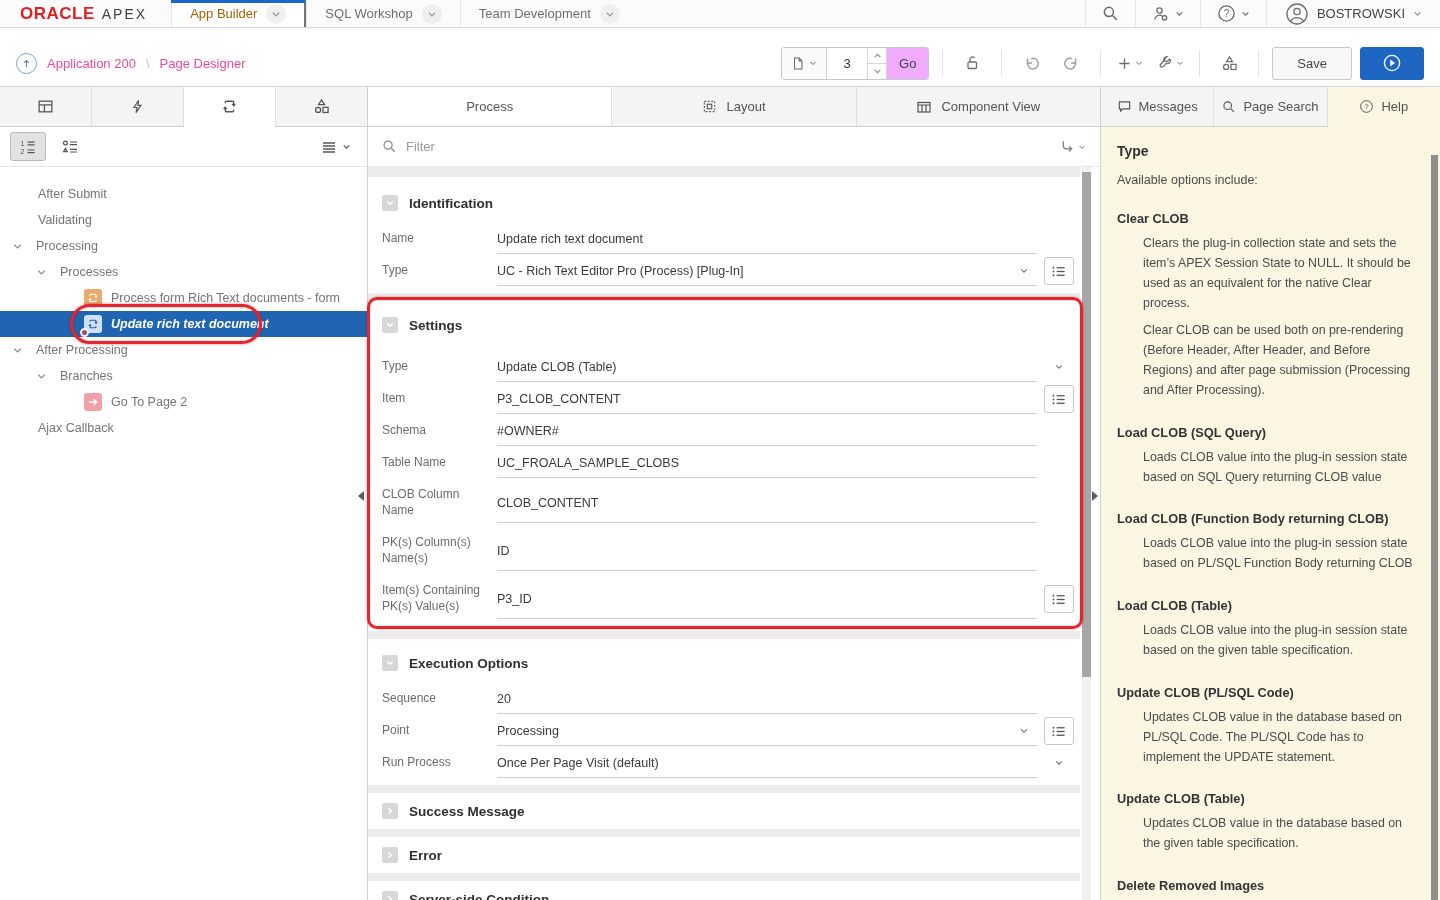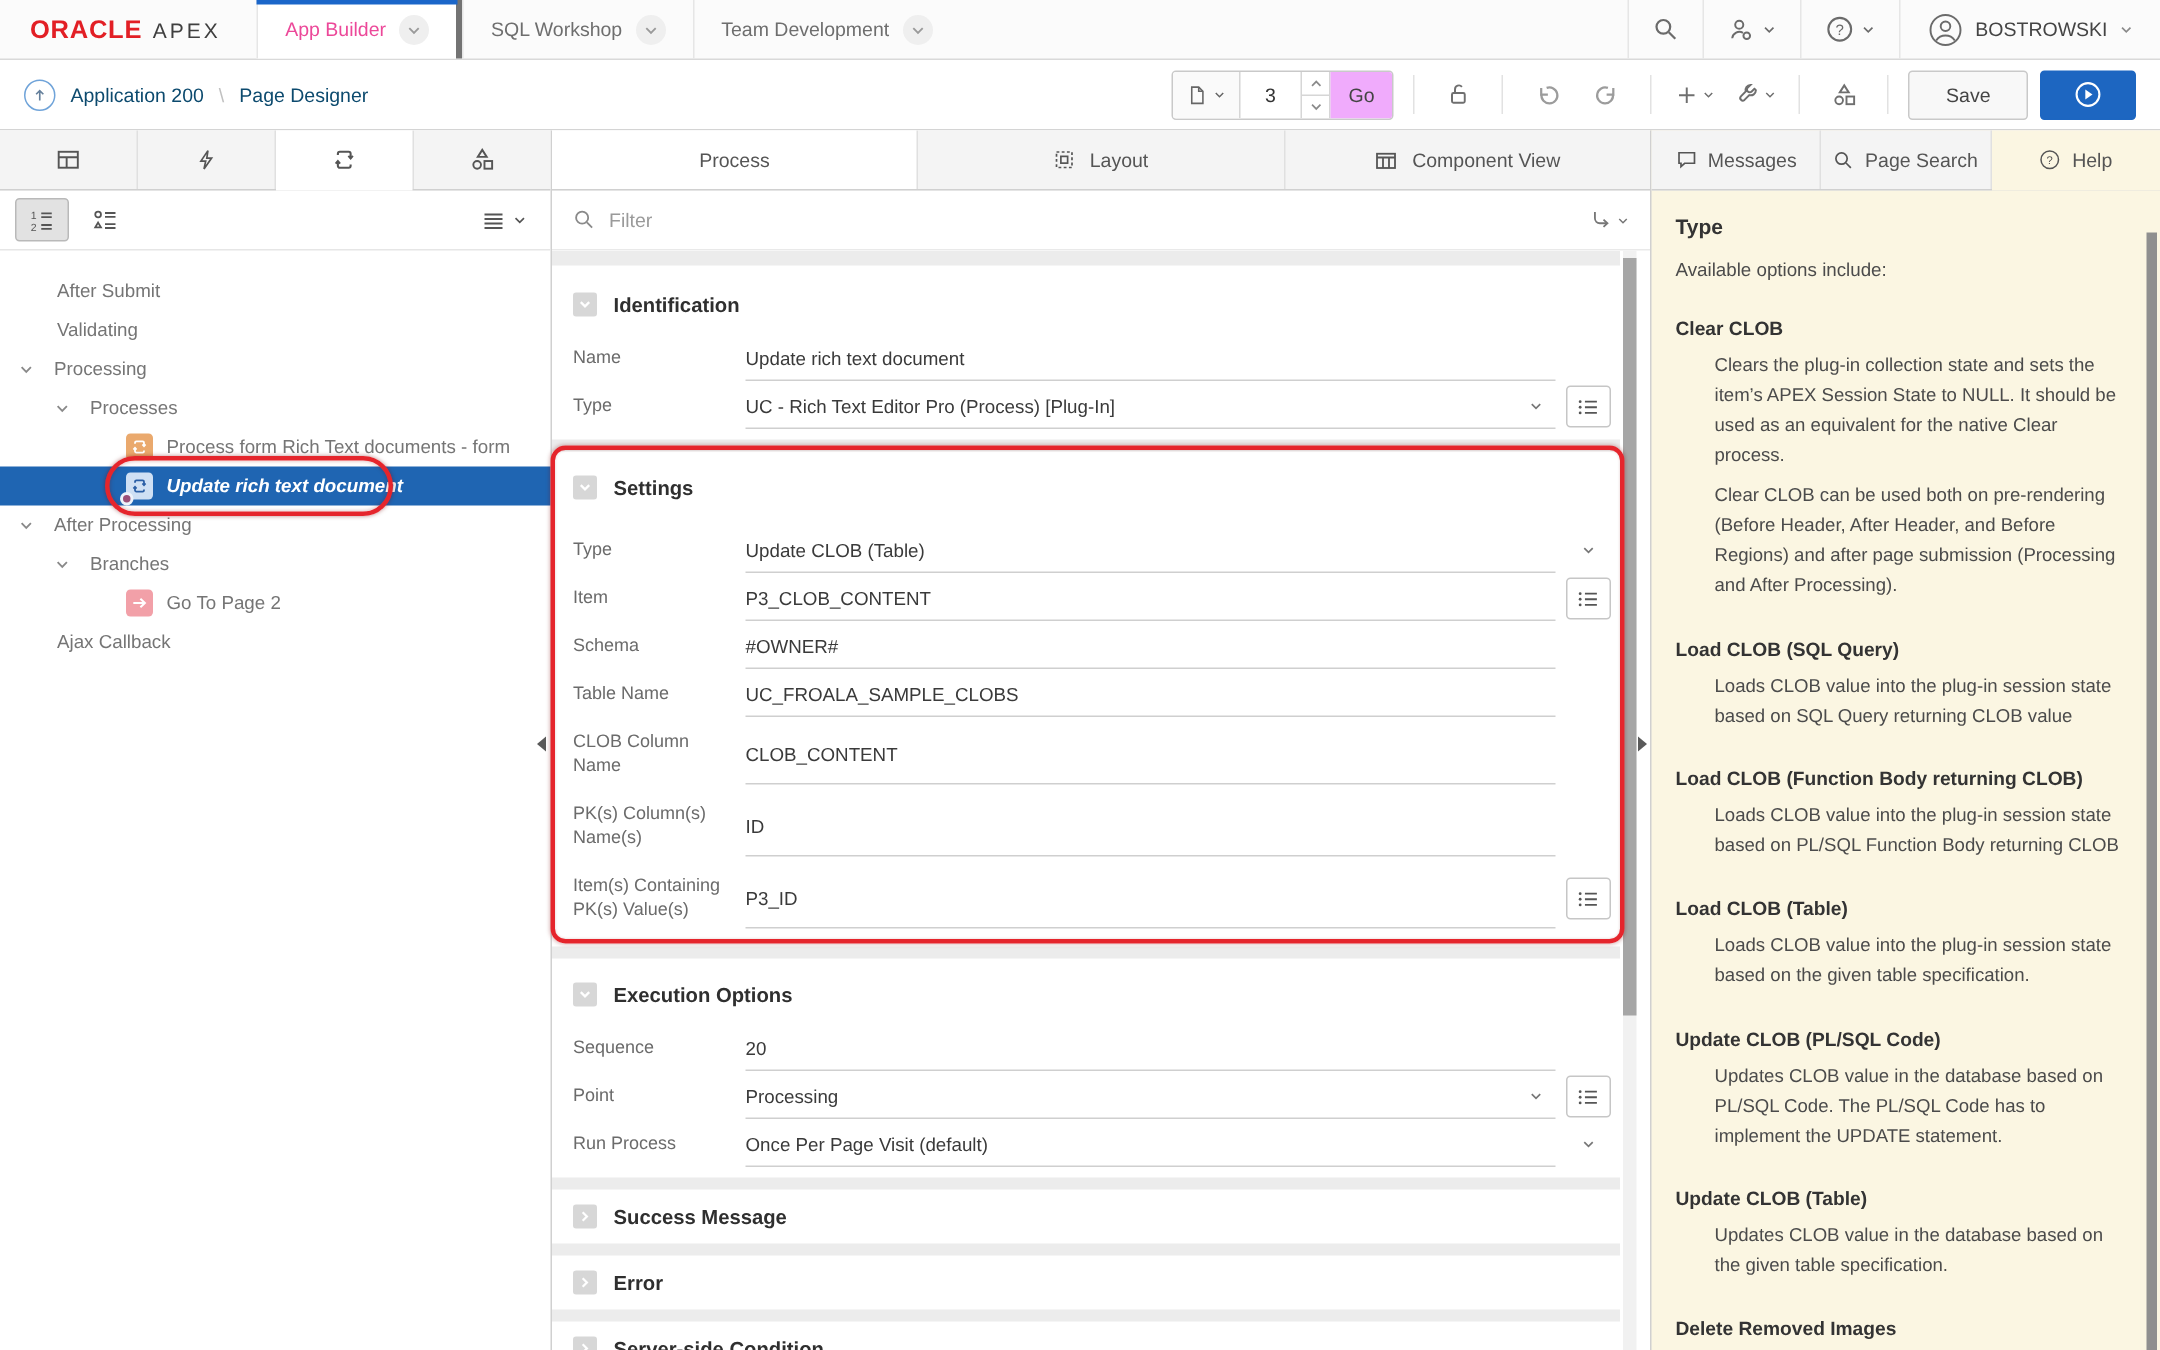--- a/index.html
+++ b/index.html
@@ -2,36 +2,36 @@
 <html><head>
 <meta charset="utf-8">
 <style>
   *{box-sizing:border-box;margin:0;padding:0}
   body{background:#fff;font-family:"Liberation Sans",sans-serif}
   .root{position:relative;width:1440px;height:900px;overflow:hidden;background:#fff;color:#3c3c3c}
   svg{display:block}
   .i{display:flex;align-items:center;justify-content:center}
 
   
-  .topnav{position:absolute;top:0;left:0;width:1440px;height:40px;background:#fbfbfb;border-bottom:1px solid #d9d9d9;display:flex;align-items:stretch}
+  .topnav{position:absolute;top:0;left:0;width:1440px;height:28px;background:#fbfbfb;border-bottom:1px solid #d9d9d9;display:flex;align-items:stretch}
   .brand{display:flex;align-items:center;padding:0 24px 0 20px}
   .brand .oracle{color:#e21f25;font-weight:bold;font-size:17px;letter-spacing:.5px}
   .brand .apex{color:#3f3f3f;font-size:14px;margin-left:7px;letter-spacing:2px}
   .nav-tab{display:flex;align-items:center;gap:9px;padding:0 18px;border-left:1px solid #e6e6e6;color:#6e6e6e;font-size:13px;position:relative;cursor:pointer}
-  .nav-tab.active{background:#fff;color:#ec4899;border-right:4px solid #737373}
+  .nav-tab.active{background:#fff;color:#a16207;border-right:2px solid #737373}
   .nav-tab.active::before{content:"";position:absolute;top:0;left:-1px;right:-1px;height:3px;background:#1b66c9}
   .ccirc{width:20px;height:20px;border-radius:50%;background:#efefef;display:flex;align-items:center;justify-content:center;color:#9a9a9a}
   .nav-right{margin-left:auto;display:flex;align-items:stretch}
   .nav-ibox{display:flex;align-items:center;gap:5px;padding:0 16px;border-left:1px solid #e6e6e6;color:#6b6b6b;cursor:pointer}
   .nav-user{display:flex;align-items:center;gap:8px;padding:0 18px;border-left:1px solid #e6e6e6;color:#444;font-size:13px;cursor:pointer}
 
   
   .toolbar{position:absolute;top:40px;left:0;width:1440px;height:47px;background:#fff;border-bottom:1px solid #d4d4d4;display:flex;align-items:center;padding:0 16px}
   .bc-circle{width:21px;height:21px;border-radius:50%;border:1.4px solid #6fa3d9;display:flex;align-items:center;justify-content:center;color:#65809c;margin-right:10px}
-  .bc-label{font-size:13px;color:#0c4a6e}
+  .bc-label{font-size:13px;color:#ec4899}
   .bc-sep{color:#c0c0c0;margin:0 10px;font-size:13px}
   .tb-right{margin-left:auto;display:flex;align-items:center;gap:8px}
   .pagegroup{display:flex;align-items:stretch;height:33px;border:1px solid #c9c9c9;border-radius:3px;overflow:hidden;background:#fff}
   .pg-btn{display:flex;align-items:center;gap:4px;padding:0 9px;border-right:1px solid #d6d6d6;background:#fafafa;color:#666;cursor:pointer}
   .pg-num{width:40px;display:flex;align-items:center;justify-content:center;font-size:13px;color:#333}
   .pg-step{width:20px;display:flex;flex-direction:column;border-left:1px solid #d6d6d6;border-right:1px solid #d6d6d6}
   .pg-step .st{flex:1;display:flex;align-items:center;justify-content:center;color:#8a8a8a;cursor:pointer}
   .pg-go{padding:0 12px;display:flex;align-items:center;font-size:13px;background:#f0abfc;color:#444;cursor:pointer}
   .tb-sep{width:1px;height:26px;background:#e2e2e2;margin:0 5px}
   .tb-icon{width:32px;height:30px;display:flex;align-items:center;justify-content:center;gap:3px;color:#6f6f6f;cursor:pointer}

